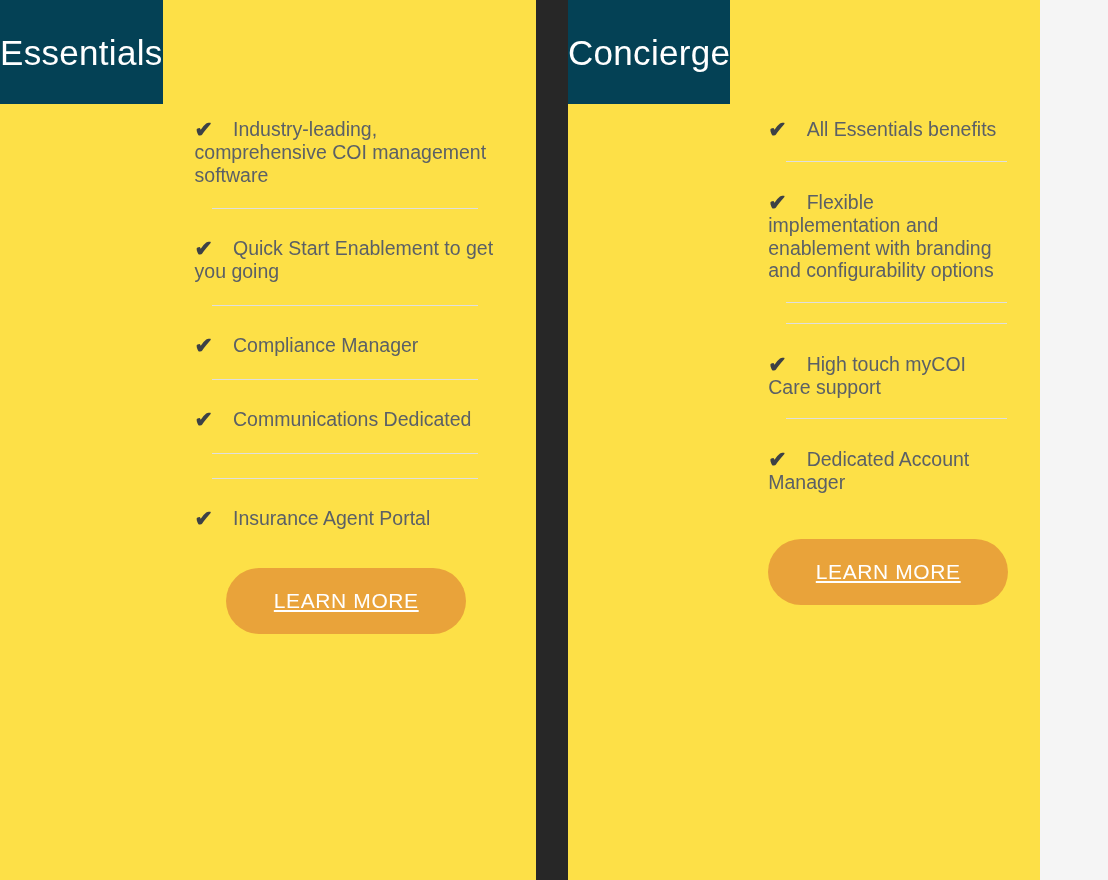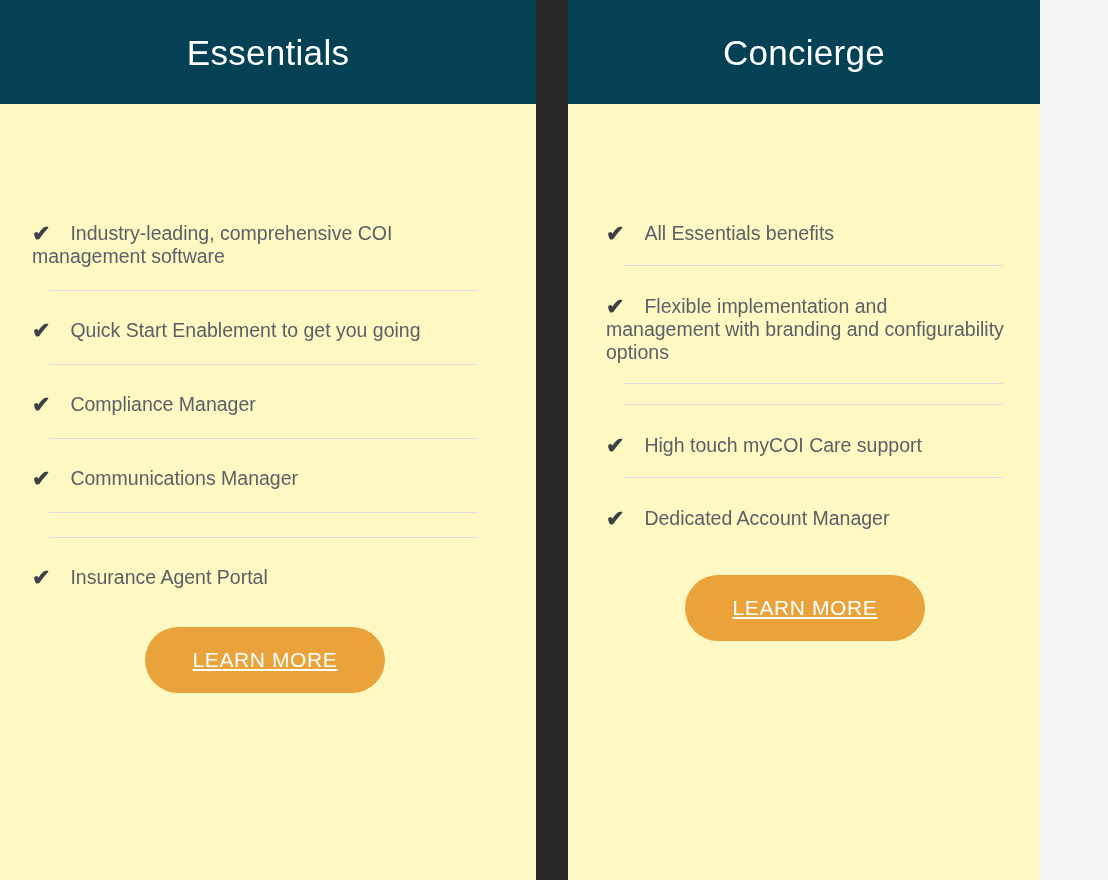--- a/index.html
+++ b/index.html
@@ -20,23 +20,23 @@
     width: 1108px;
     height: 880px;
     background: #f5f5f5;
     display: flex;
     align-items: stretch;
   }
 
   
   .plan-col {
     position: relative;
-    background: #fef9c3;
-    display: flex;
-    flex-direction: column;
+    background: #fde047;
+    display: flex;
+    flex-direction: row;
     align-items: stretch;
   }
   .plan-col.left  { width: 536px; }
   .plan-col.right { width: 472px; }
 
   .col-divider {
     width: 32px;
     background: #272727;
     flex: 0 0 32px;
     align-self: stretch;
@@ -161,21 +161,21 @@
           <span class="feature-text"><span class="check-icon">✔</span><span>Quick Start Enablement to get you going</span></span>
           <hr class="feature-sep">
         </li>
 
         <li class="feature-item">
           <span class="feature-text"><span class="check-icon">✔</span><span>Compliance Manager</span></span>
           <hr class="feature-sep">
         </li>
 
         <li class="feature-item">
-          <span class="feature-text"><span class="check-icon">✔</span><span>Communications Manager</span></span>
+          <span class="feature-text"><span class="check-icon">✔</span><span>Communications Dedicated</span></span>
           <hr class="feature-sep">
         </li>
 
 
         <li class="feature-item">
           <hr class="feature-sep">
         </li>
 
         <li class="feature-item">
           <span class="feature-text"><span class="check-icon">✔</span><span>Insurance Agent Portal</span></span>
@@ -198,21 +198,21 @@
 
     <div class="plan-body right">
       <ul class="feature-list">
 
         <li class="feature-item">
           <span class="feature-text"><span class="check-icon">✔</span><span>All Essentials benefits</span></span>
           <hr class="feature-sep">
         </li>
 
         <li class="feature-item">
-          <span class="feature-text"><span class="check-icon">✔</span><span>Flexible implementation and management with branding and configurability options</span></span>
+          <span class="feature-text"><span class="check-icon">✔</span><span>Flexible implementation and enablement with branding and configurability options</span></span>
           <hr class="feature-sep">
         </li>
 
         <li class="feature-item">
           <hr class="feature-sep">
         </li>
 
         <li class="feature-item">
           <span class="feature-text"><span class="check-icon">✔</span><span>High touch myCOI Care support</span></span>
           <hr class="feature-sep">

